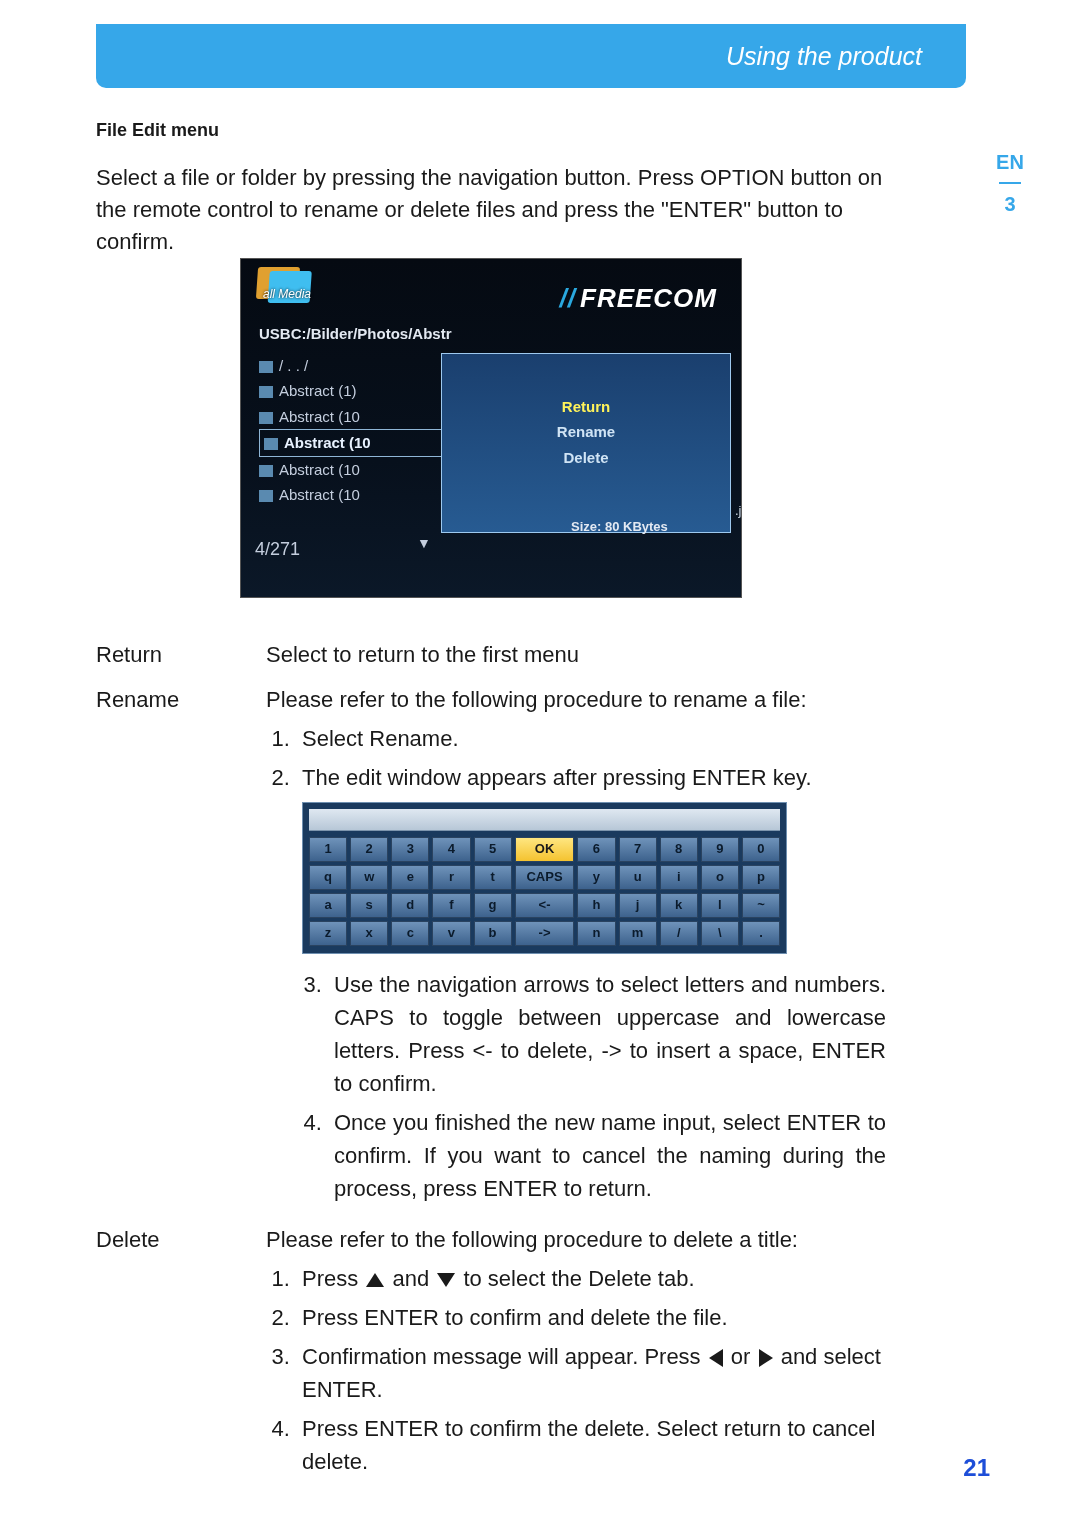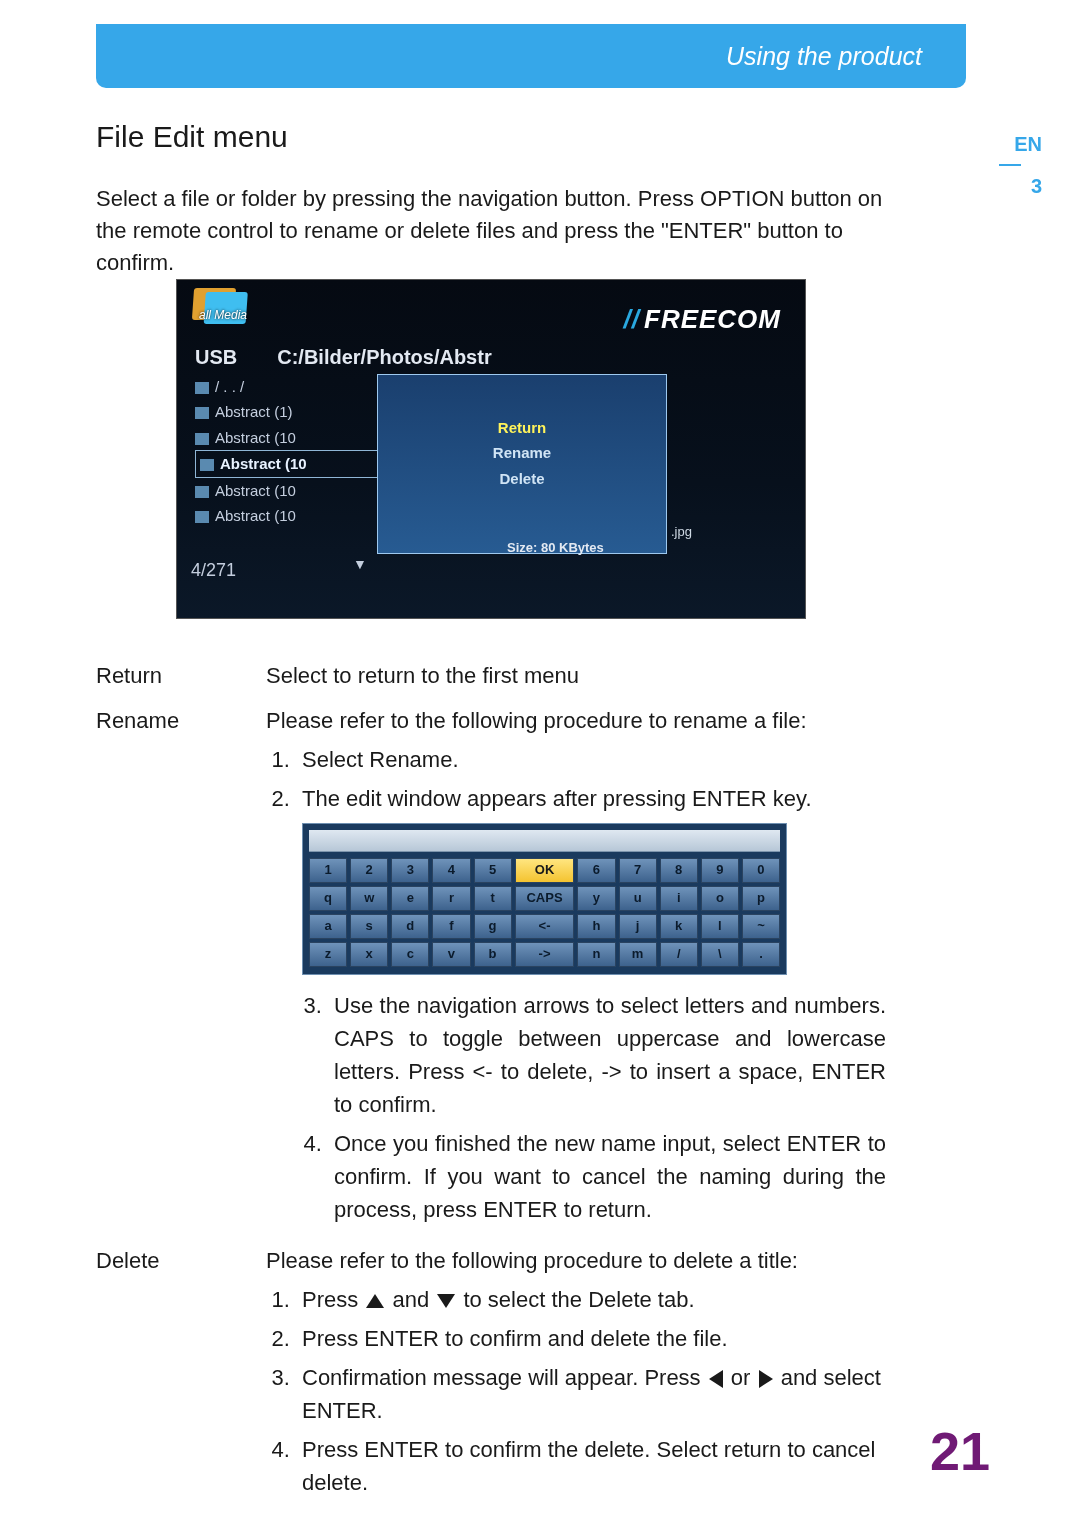--- a/index.html
+++ b/index.html
@@ -1,34 +1,34 @@
 <!DOCTYPE html>
 <html><head>
 <meta charset="utf-8">
 <style>
   * { box-sizing: border-box; margin: 0; padding: 0; }
   html, body { width: 1080px; height: 1532px; background: #fff; font-family: "Segoe UI", "Helvetica Neue", Arial, sans-serif; color: #1a1a1a; }
   .page { position: relative; width: 1080px; height: 1532px; padding: 0 90px 0 96px; }
   .header-bar { position: absolute; top: 24px; left: 96px; width: 870px; height: 64px; background: #36a7e9; border-radius: 0 0 10px 10px; color: #fff; display: flex; align-items: center; justify-content: flex-end; padding-right: 44px; font-size: 25px; font-style: italic; }
-  .side-tab { position: absolute; right: 38px; top: 128px; width: 64px; text-align: right; color: #36a7e9; font-weight: 700; font-size: 20px; line-height: 1.6; }
+  .side-tab { position: absolute; right: 38px; top: 146px; width: 64px; text-align: center; color: #36a7e9; font-weight: 700; font-size: 20px; line-height: 1.6; }
   .side-tab .divider { display:block; border-top:2px solid #36a7e9; width:22px; margin:4px auto; }
   .content { position: absolute; top: 120px; left: 96px; width: 790px; }
-  h2.section { font-size: 30px; font-weight: 400; margin-bottom: 29px; }
+  h2.section { font-size: 18px; font-weight: 700; margin-bottom: 21px; }
   p.intro { font-size: 22px; line-height: 1.45; }
 
   
-  .shot1 { width: 630px; height: 340px; margin: 0 auto 40px auto; background: linear-gradient(180deg,#050a12 0%, #07101c 60%, #0b1828 100%); position: relative; border: 1px solid #555; overflow:hidden; }
+  .shot1 { width: 502px; height: 340px; margin: 0 auto 40px auto; background: linear-gradient(180deg,#050a12 0%, #07101c 60%, #0b1828 100%); position: relative; border: 1px solid #555; overflow:hidden; }
   .shot1 .topbar { position:absolute; top:8px; left:10px; right:10px; height:60px; }
   .shot1 .allmedia { position:absolute; left:6px; top:0; width:100px; height:48px; }
   .shot1 .allmedia .folders { position:absolute; left:0; top:0; width:42px; height:32px; background:#e0a030; transform: skewX(-4deg); border-radius:3px; }
   .shot1 .allmedia .folders::after { content:""; position:absolute; left:12px; top:4px; width:42px; height:32px; background:#3fbef0; border-radius:3px; }
   .shot1 .allmedia .label { position:absolute; left:6px; top:20px; color:#fff; font-size:12px; font-style:italic; text-shadow:0 0 3px #000; }
   .shot1 .brand { position:absolute; right:14px; top:16px; color:#fff; font-size:26px; font-weight:800; font-style:italic; letter-spacing:1px; }
   .shot1 .brand .slashes { color:#2aa9e0; margin-right:4px; }
-  .shot1 .infoline { position:absolute; top:66px; left:18px; color:#e3e9f2; font-size:20px; font-weight:700; display:flex; gap:40px; }
+  .shot1 .infoline { position:absolute; top:66px; left:18px; color:#e3e9f2; font-size:15px; font-weight:700; display:flex; }
   .shot1 .filelist { position:absolute; top:94px; left:18px; width:200px; color:#c4cede; font-size:15px; line-height:1.7; }
   .shot1 .filelist .up::before,
   .shot1 .filelist .item::before { content:""; display:inline-block; width:14px;height:12px;background:#5a8ab0;margin-right:6px;vertical-align:middle; }
   .shot1 .filelist .sel { border:1px solid #8fb6d6; padding:0 4px; font-weight:700; color:#e8f2ff; }
   .shot1 .popup { position:absolute; top:94px; left:200px; width:290px; height:180px; background: linear-gradient(180deg,#1a3f6e,#275b92); border:1px solid #9ec9ef; }
   .shot1 .popup .opts { position:absolute; left:0; right:0; top:40px; text-align:center; color:#d0e4f5; font-size:15px; font-weight:600; line-height:1.7; }
   .shot1 .popup .opts .active { color:#fff35a; }
   .shot1 .size { position:absolute; top:260px; left:330px; color:#e3e9f2; font-size:13px; font-weight:600; }
   .shot1 .ext { position:absolute; top:244px; left:494px; color:#cfd9e4; font-size:13px; }
   .shot1 .count { position:absolute; top:280px; left:14px; color:#c4cede; font-size:18px; }
@@ -50,21 +50,21 @@
 
   
   .shot2 { width:485px; height:152px; margin:8px 0 14px 36px; background:#1a3a5e; position:relative; border:1px solid #6e8fb0; }
   .shot2 .input-field { position:absolute; top:6px; left:6px; right:6px; height:22px; background:linear-gradient(#dfe8f1,#b7c7d7); border-bottom:1px solid #7d95ad; }
   .shot2 .kb { position:absolute; top:34px; left:6px; right:6px; bottom:6px; display:flex; flex-direction:column; gap:3px; }
   .shot2 .kb-row { display:flex; gap:3px; }
   .shot2 .key { flex:1; height:25px; display:flex; align-items:center; justify-content:center; background:linear-gradient(#6f93ba,#3d628d); color:#0b1b2c; font-size:13px; font-weight:600; border:1px solid #2a4360; }
   .shot2 .key.wide { flex:1.6; }
   .shot2 .key.ok { background:linear-gradient(#ffe680,#f4c330); color:#1a1a1a;text-align:right; }
 
-  .page-num { position:absolute; bottom:50px; right:90px; color:#701a75; font-size:54px; font-weight:800; }
+  .page-num { position:absolute; bottom:50px; right:90px; color:#1d4ed8; font-size:24px; font-weight:800; }
   .justify { text-align: justify; margin-left: 32px; }
 </style>
 </head>
 <body>
 
 <div class="page">
   <div class="header-bar">
     <span>Using the product</span>
   </div>
 

